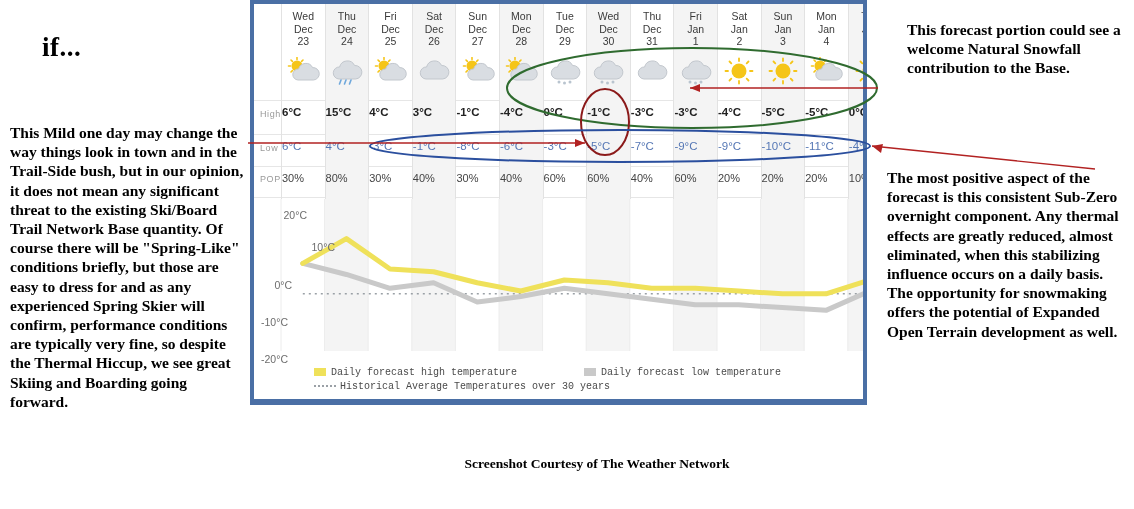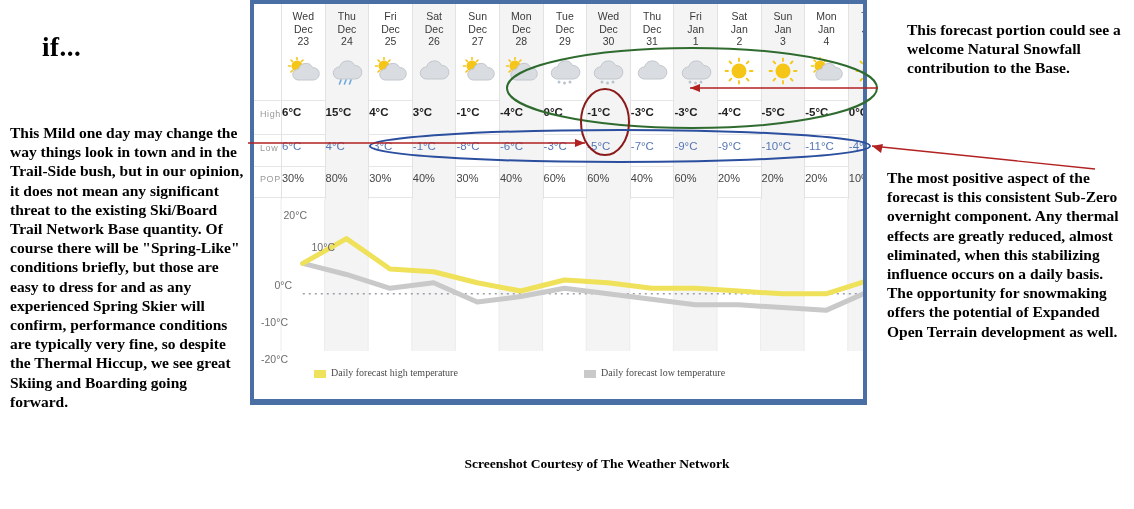--- a/index.html
+++ b/index.html
@@ -84,21 +84,21 @@
   }
   #chart svg{display:block;}
   .ylabel{
     position:absolute;font-family:"Liberation Sans", sans-serif;font-size:10.5px;
     color:#6d6d6d;text-align:right;width:38px;
   }
 
   
   #legend{
     position:absolute;left:0;bottom:4px;width:100%;height:28px;
-    font-family:Liberation Serif, serif;font-size:10px;color:#4a4a4a;padding-left:40px;
+    font-family:Liberation Mono, monospace;font-size:10px;color:#4a4a4a;padding-left:40px;
   }
   .lg{position:absolute;}
   .swatch{display:inline-block;width:12px;height:8px;vertical-align:middle;margin-right:5px;}
   .dashline{display:inline-block;width:22px;vertical-align:middle;margin-right:4px;
             border-bottom:2px dotted #9aa0a6;height:0px;}
 
   
   #overlay{left:0;top:0;width:1134px;height:509px;pointer-events:none;}
 </style>
 </head>
@@ -393,20 +393,23 @@
       <div class="ylabel" style="left:-4px;top:154px;">-20°C</div>
     </div>
 
     <div id="legend">
       <div class="lg" style="left:60px;top:0px;">
         <span class="swatch" id="sw-high" style="background: rgb(239, 225, 90);"></span><span>Daily forecast high temperature</span>
       </div>
       <div class="lg" style="left:330px;top:0px;">
         <span class="swatch" id="sw-low" style="background: rgb(201, 201, 201);"></span><span>Daily forecast low temperature</span>
       </div>
+      <div class="lg" style="left:60px;top:14px;">
+        <span class="dashline"></span><span>Historical Average Temperatures over 30 years</span>
+      </div>
     </div>
 
   </div>
 </div>
 
 <svg class="abs" id="overlay">
 
   <ellipse cx="692" cy="88" rx="185" ry="40" fill="none" stroke="#2f6b2f" stroke-width="2"></ellipse>
 
   <ellipse cx="605" cy="122" rx="24" ry="33" fill="none" stroke="#8b1a1a" stroke-width="2"></ellipse>

